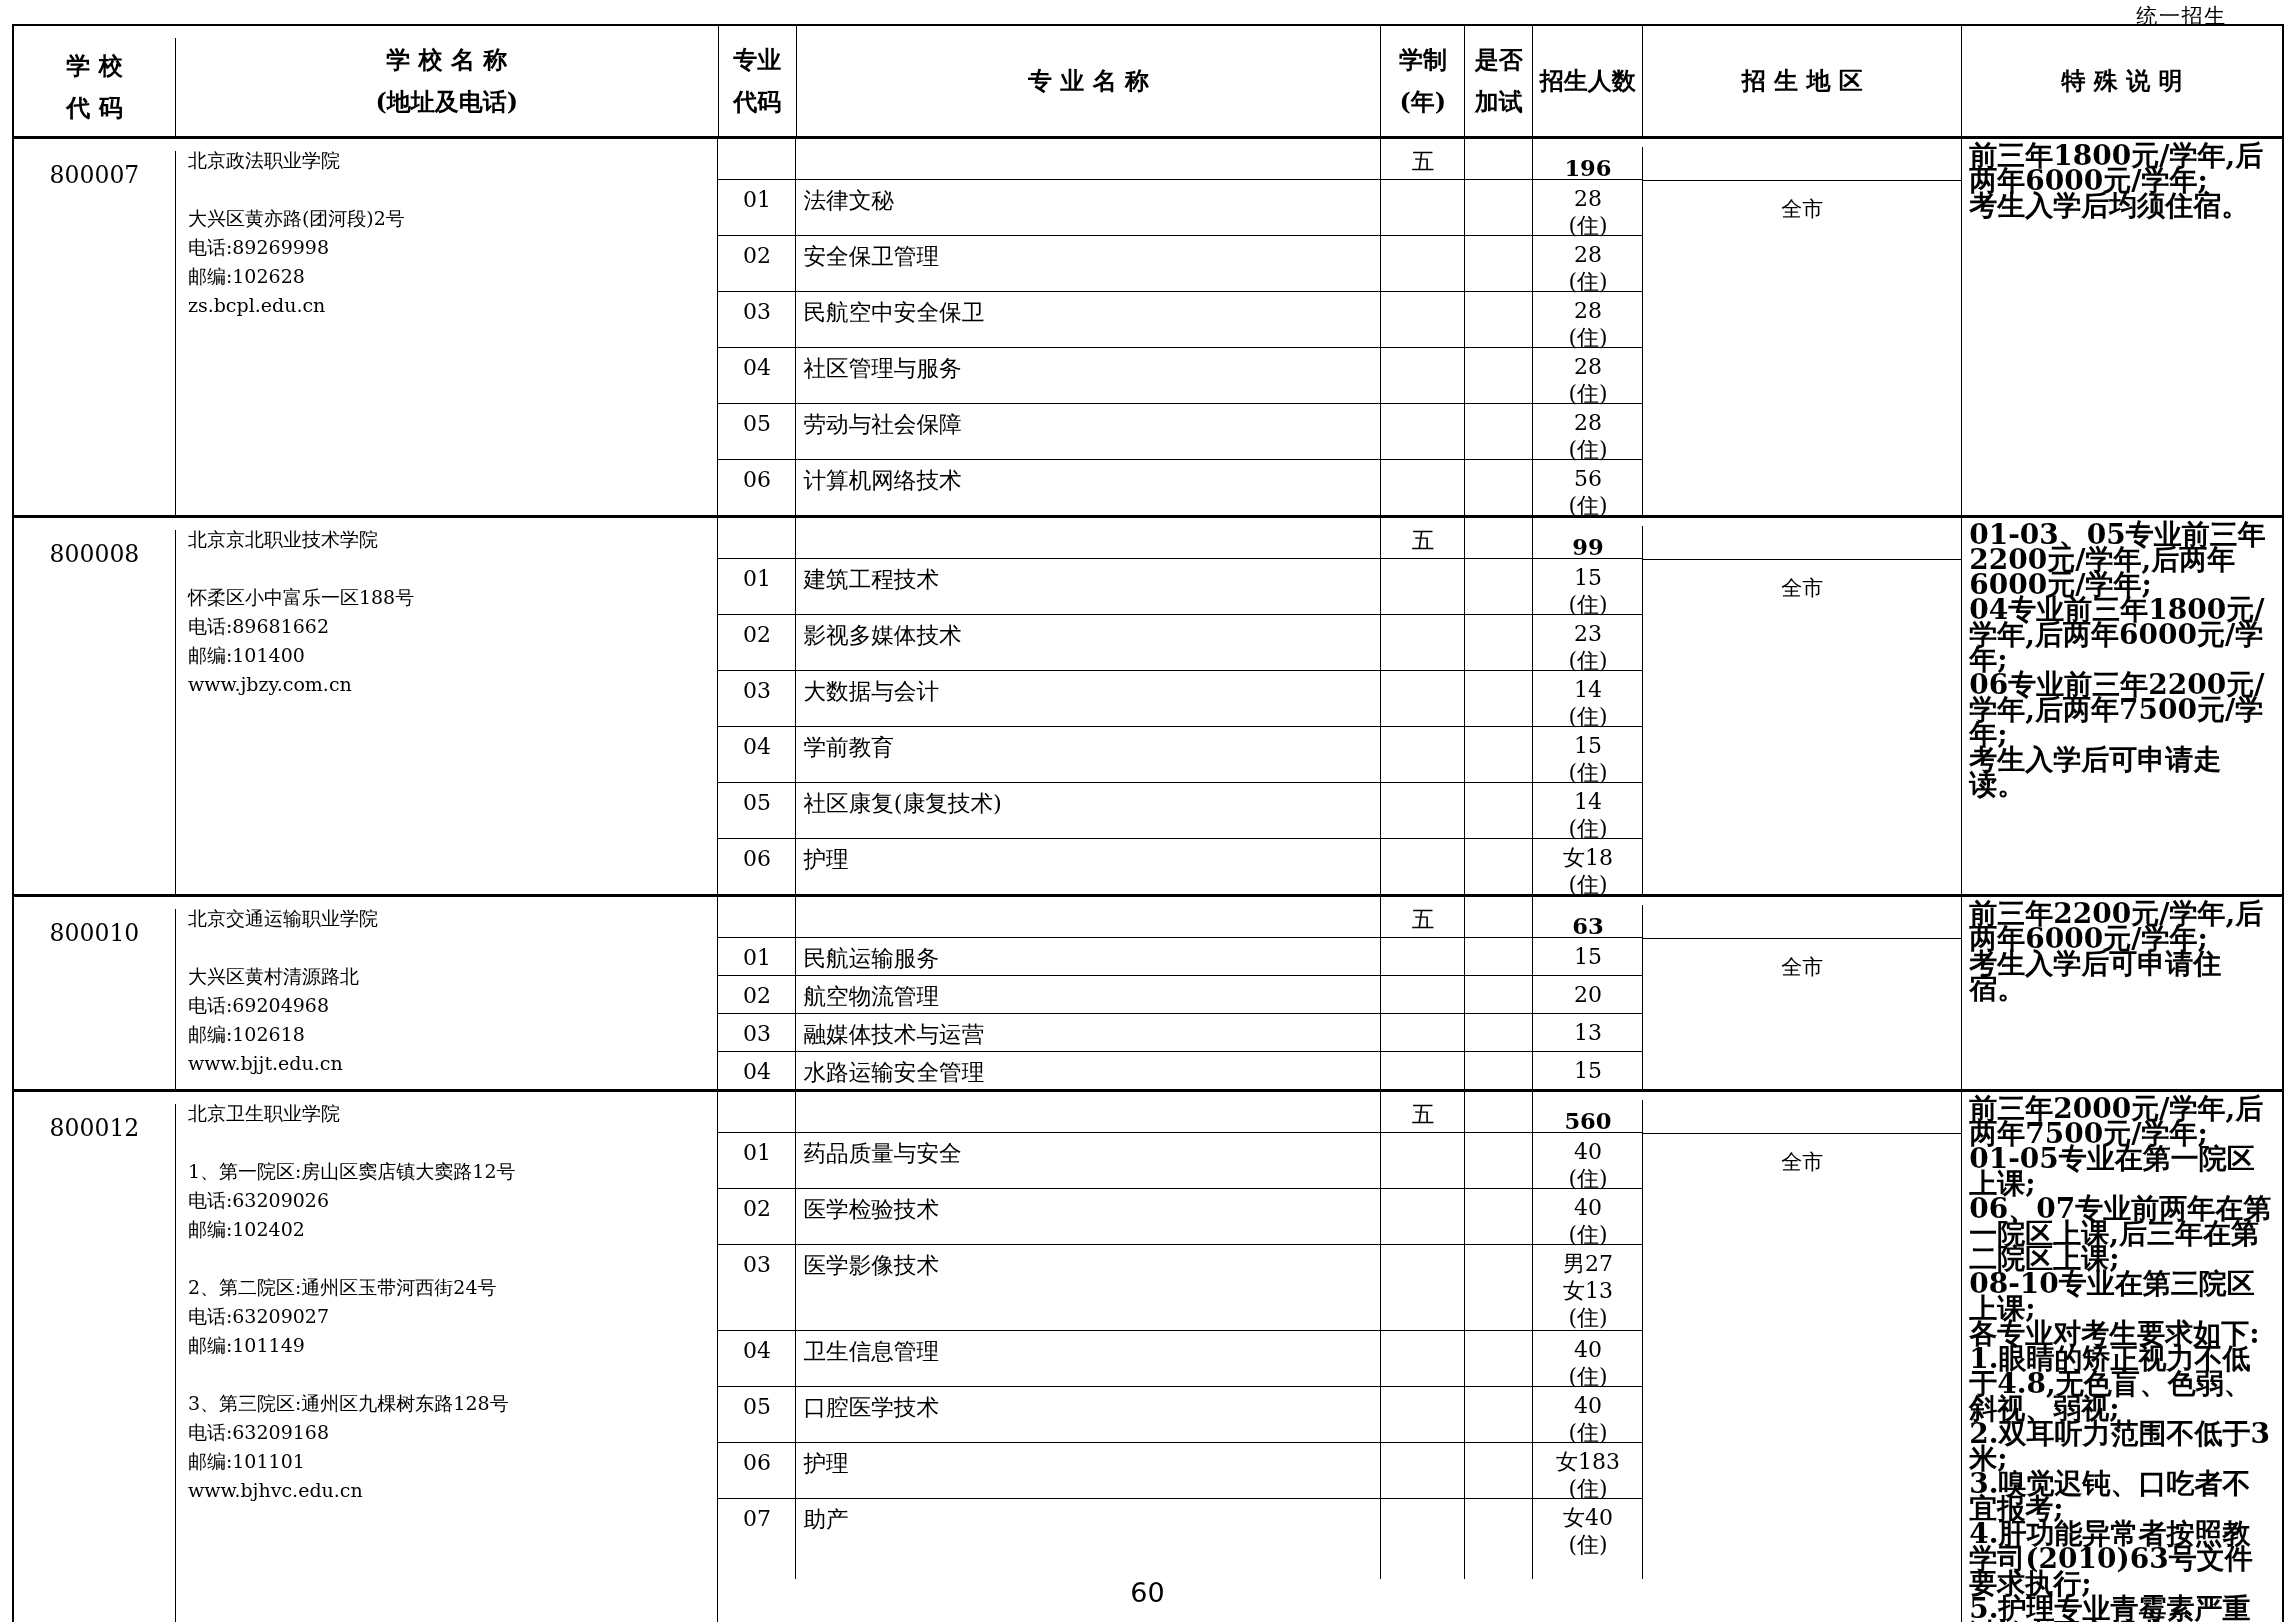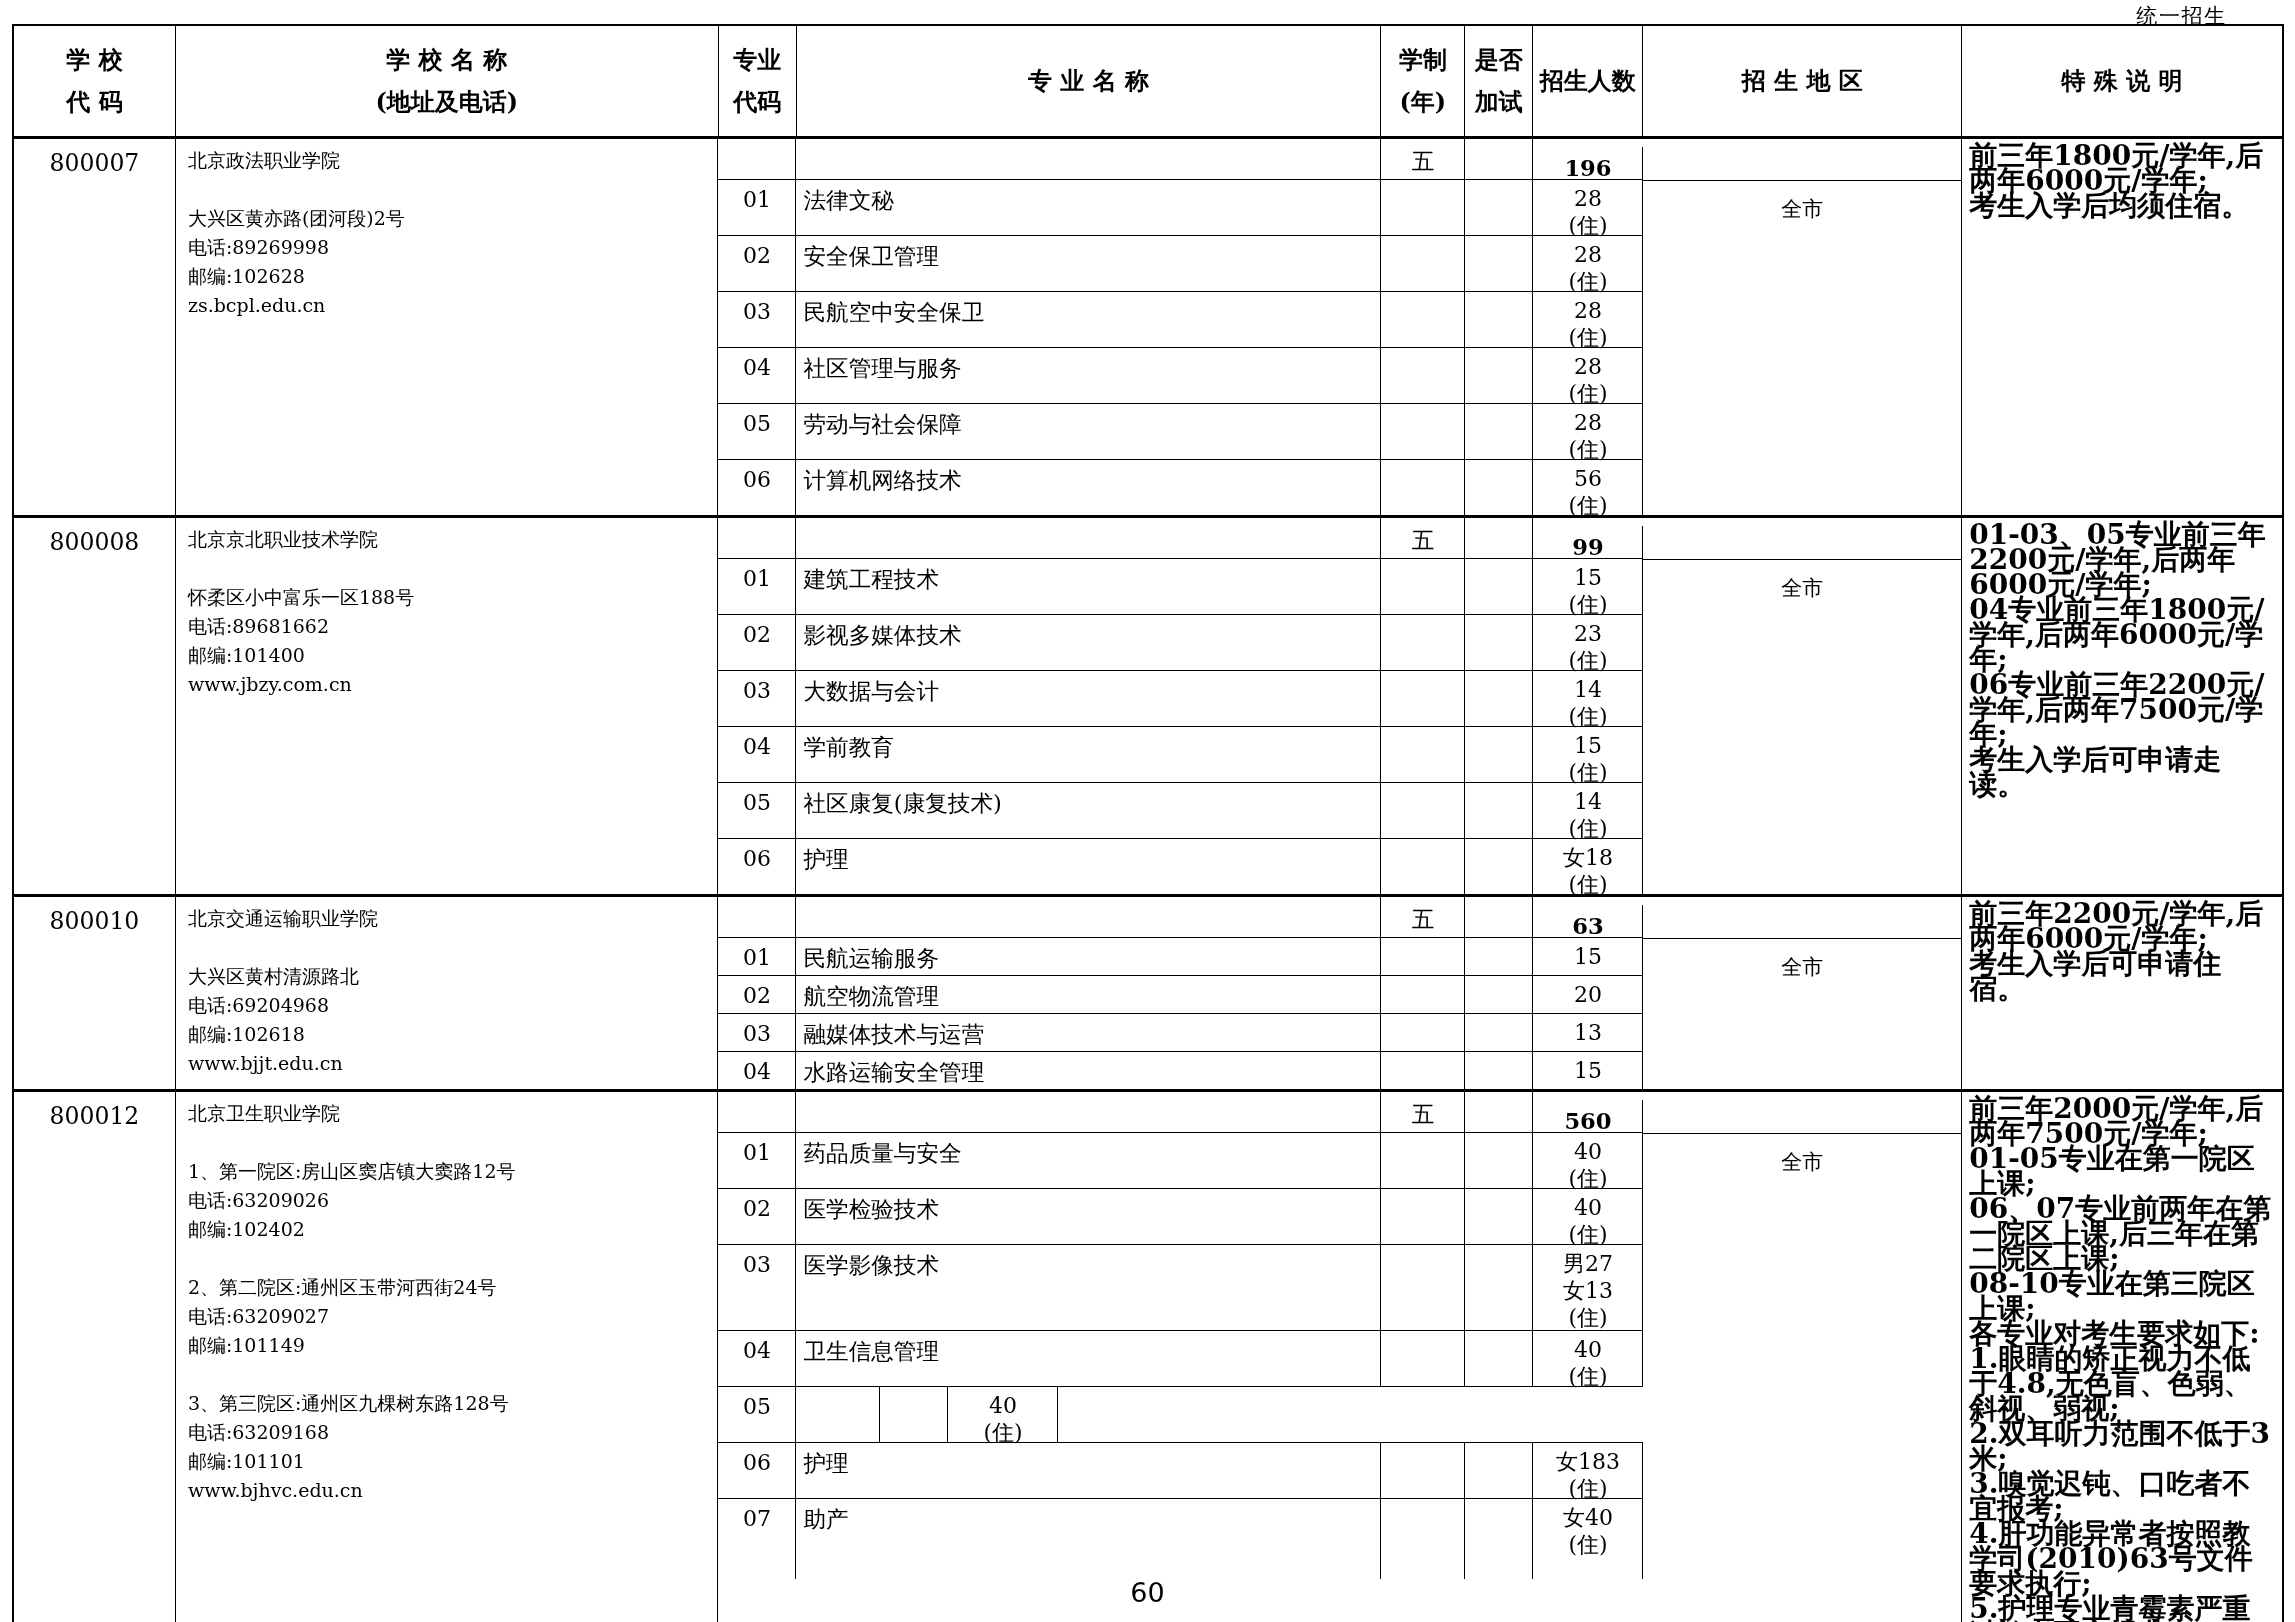--- a/index.html
+++ b/index.html
@@ -13,21 +13,21 @@
   .corner-label {
     position: absolute; top: 1.7px; right: 68px;
     font-size: 21px; letter-spacing: 1.7px;
   }
   .doc-table {
     position: absolute; left: 12px; top: 24px; width: 2272px;
     border: 2.6px solid #000;
     background: #fff;
   }
   
-  .w-code   { width: 162px; }
+  .w-code   { width: 162px; margin-top: 12px; }
   .w-name   { width: 543px; }
   .w-mcode  { width: 78px;  }
   .w-mname  { width: 585px; }
   .w-dur    { width: 84px;  }
   .w-test   { width: 68px;  }
   .w-count  { width: 110px; }
   .w-region { width: 319px; }
   .w-notes  { width: 320px; }
 
   
@@ -376,20 +376,21 @@
       <div class="mrow h-m">
         <div class="mc mcode w-mcode">04</div>
         <div class="mc mname w-mname">卫生信息管理</div>
         <div class="mc mdur w-dur"></div>
         <div class="mc mtest w-test"></div>
         <div class="mc mcount w-count">40
 (住)</div>
       </div>
       <div class="mrow h-m">
         <div class="mc mcode w-mcode">05</div>
+        <div class="mc mname w-mname">口腔医学技术</div>
         <div class="mc mdur w-dur"></div>
         <div class="mc mtest w-test"></div>
         <div class="mc mcount w-count">40
 (住)</div>
       </div>
       <div class="mrow h-m">
         <div class="mc mcode w-mcode">06</div>
         <div class="mc mname w-mname">护理</div>
         <div class="mc mdur w-dur"></div>
         <div class="mc mtest w-test"></div>

